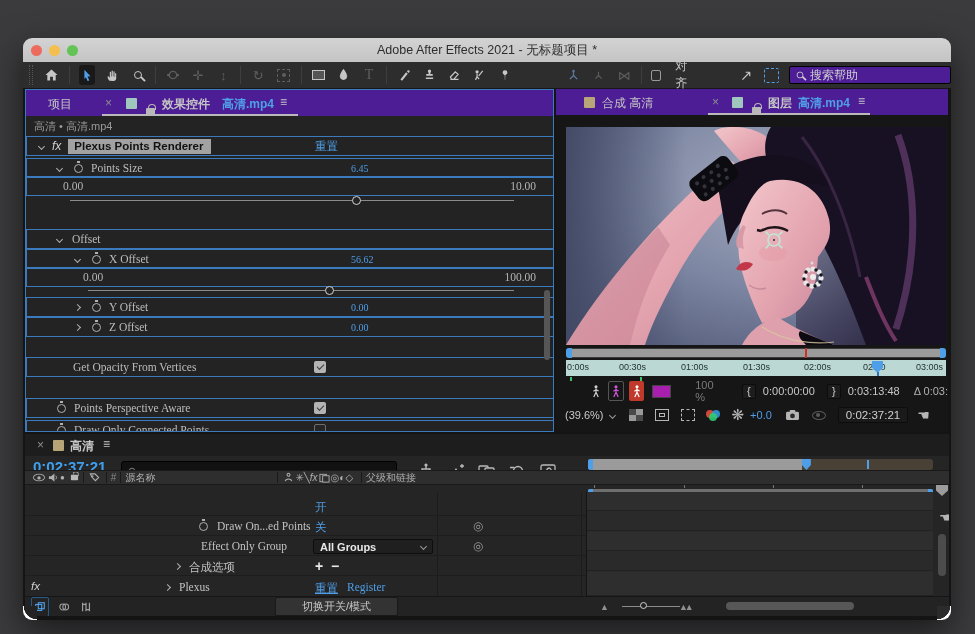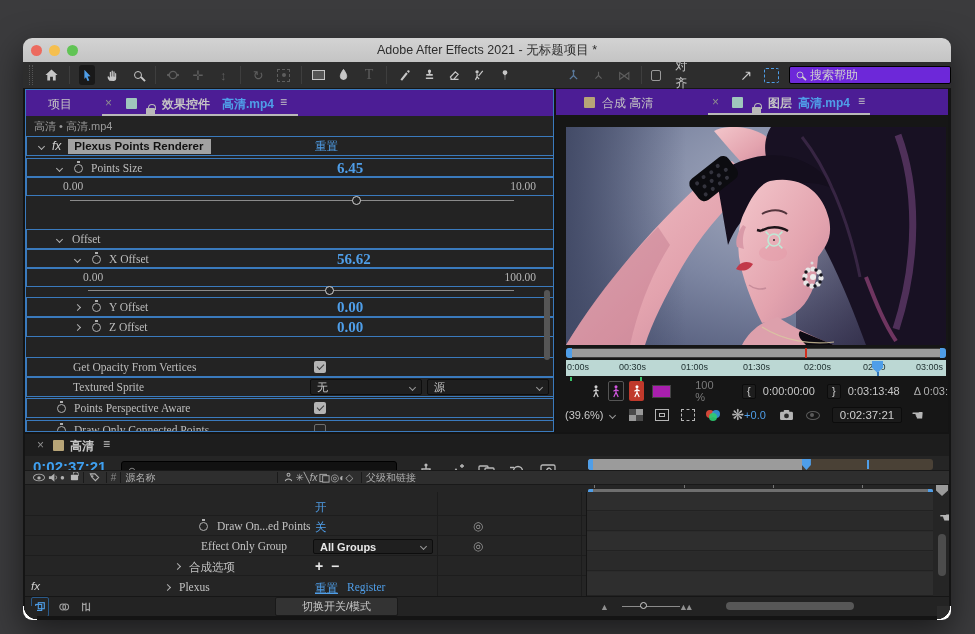--- a/index.html
+++ b/index.html
@@ -19,21 +19,21 @@
   .tool { display:flex; align-items:center; justify-content:center; width:18px; height:20px; font-size:13px; }
   .tool.dim { color:#5e5e5e; }
   .tool.active { background:#191919; border-radius:3px; }
   .tsep { width:1px; height:18px; background:#3e3e3e; }
   .grip { width:4px; height:20px; border-left:1px dotted #555; border-right:1px dotted #555; margin-right:2px; }
   .mag { width:8px; height:8px; border:1.6px solid currentColor; border-radius:50%; position:relative; }
   .mag::after { content:''; position:absolute; width:6px; height:1.8px; background:currentColor; right:-5px; bottom:-2px; transform:rotate(45deg); }
   .alignbox { width:11px; height:11px; border:1.4px solid #9a9a9a; border-radius:2px; margin-right:5px; }
   .cjk { font-size:12px; }
   .wsbox { width:15px; height:15px; border:1.4px dashed #4f9ee8; border-radius:2px; }
-  .searchfield { width:178px; height:18px; background:#6d28d9; border:1px solid #000; border-radius:2px; display:flex; align-items:center;
+  .searchfield { width:178px; height:18px; background:#4c1d95; border:1px solid #000; border-radius:2px; display:flex; align-items:center;
                  gap:6px; padding:0 6px; color:#cfcfcf; font-size:12px; }
   
   .panel { position:absolute; background:#232323; }
   .tabbar { position:absolute; left:0; top:0; right:0; height:26px; background:#4c1d95; }
   .tabtxt { color:#c4c4c4; font-size:12px; }
   .blue { color:#4f9ee8; }
   .sq { display:inline-block; width:11px; height:11px; border-radius:1px; }
   .lock { display:inline-block; width:9px; height:7px; background:#b9b9b9; border-radius:1px; position:relative; }
   .lock::before { content:''; position:absolute; left:1.5px; top:-4px; width:6px; height:5px; border:1.5px solid #b9b9b9; border-bottom:none; border-radius:4px 4px 0 0; }
   .underline { position:absolute; height:2px; background:#b9b9b9; top:24px; }
@@ -46,21 +46,21 @@
   .cb::after { content:''; position:absolute; left:2.5px; top:2.5px; width:6px; height:3px; border-left:1.8px solid #3c3c3c; border-bottom:1.8px solid #3c3c3c; transform:rotate(-45deg); }
   .cb.off { background:#262626; border:1px solid #6e6e6e; } .cb.off::after { display:none; }
   .ddl { background:#1f1f1f; border:1px solid #0d0d0d; border-radius:2px; color:#c9c9c9; font-size:11px;
          display:flex; align-items:center; justify-content:space-between; padding:0 6px; height:16px; }
   .track { position:absolute; height:1px; background:#8b8b8b; }
   .knob { position:absolute; width:9px; height:9px; border:1.6px solid #d2d2d2; border-radius:50%; background:#232323; top:-4.5px; }
   .spiral { color:#9a9a9a; font-size:12px; }
   
   .ec { left:2px; top:51px; width:529px; height:343px; border:1px solid #3a7abd; overflow:hidden; }
   .ec .row { position:absolute; left:0; right:0; height:20px; display:flex; align-items:center; color:#bdbdbd; font-size:11.5px; }
-  .val { position:absolute; left:310px; color:#4f9ee8; font-size:15px;font-weight:bold; }
+  .val { position:absolute; left:324px; color:#4f9ee8; font-size:10px; }
   .cbpos { position:absolute; left:287px; }
   
   .viewer { left:533px; top:51px; width:392px; height:343px; background:#161616; }
   .vimg { position:absolute; left:10px; top:38px; width:380px; height:218px; background:#000; }
   .navbar { position:absolute; left:10px; top:259px; width:380px; height:10px; background:#3a3a3a; border-radius:3px; }
   .ruler { position:absolute; left:10px; top:271px; width:380px; height:16px; background:#bcd8d4; overflow:hidden; }
   .rlbl { position:absolute; top:2px; font-size:9px; color:#233; }
   .playhead { position:absolute; width:11px; height:12px; background:#4f9ee8; clip-path:polygon(0 0,100% 0,100% 55%,50% 100%,0 55%); top:1px; }
   .vrow { position:absolute; left:0; right:0; display:flex; align-items:center; color:#bdbdbd; font-size:11px; overflow:hidden; }
   .chipbtn { background:#1d1d1d; border:1px solid #0c0c0c; border-radius:2px; width:16px; height:15px; display:flex; align-items:center; justify-content:center; color:#cfcfcf; }
@@ -274,31 +274,20 @@
       <span class="sw" style="margin-left:12px"></span>
       <span style="margin-left:8px">Z Offset</span>
       <span class="val serif">0.00</span>
     </div>
 
     <div class="ec row serif" style="top:267px">
       <span style="margin-left:46px">Get Opacity From Vertices</span>
       <span class="cb cbpos"></span>
     </div>
 
-    <div class="ec row serif" style="top:287px">
-      <span style="margin-left:46px">Textured Sprite</span>
-      <span class="ddl abs" style="left:283px;width:112px">
-        <span>无</span>
-          <span class="chev d" style="border-color:#9a9a9a"></span>
-      </span>
-      <span class="ddl abs" style="left:400px;width:122px">
-        <span>源</span>
-          <span class="chev d" style="border-color:#9a9a9a"></span>
-      </span>
-    </div>
 
     <div class="ec row serif" style="top:308px">
       <span class="sw" style="margin-left:30px"></span>
       <span style="margin-left:8px">Points Perspective Aware</span>
       <span class="cb cbpos"></span>
     </div>
 
     <div class="ec row serif" style="top:330px">
       <span class="sw" style="margin-left:30px"></span>
       <span style="margin-left:8px">Draw Only Connected Points</span>
@@ -482,21 +471,21 @@
       <span class="safeico" style="margin-left:12px">
           <i></i>
         </span>
       <span class="roiico" style="margin-left:12px"></span>
       <span class="rgb" style="margin-left:11px">
           <i style="left:0;top:1px;background:#e74c3c"></i>
           <i style="left:6px;top:1px;background:#3498db"></i>
           <i style="left:3px;top:4px;background:#2ecc71"></i>
         </span>
       <span style="margin-left:10px;color:#b5b5b5;font-size:15px">❋</span>
-      <span style="margin-left:0" class="blue">+0.0</span>
+      <span style="margin-left:6px" class="blue">+0.0</span>
       <span class="tool" style="margin-left:12px">
           <svg width="15" height="12" viewBox="0 0 16 13">
             <rect x="1" y="3" width="14" height="9" rx="1.5" fill="#b5b5b5"></rect>
             <rect x="5" y="1" width="6" height="3" rx="1" fill="#b5b5b5"></rect>
             <circle cx="8" cy="7.5" r="2.6" fill="#2a2a2a"></circle>
           </svg>
         </span>
       <span class="eyeico" style="margin-left:10px;color:#5a5a5a"></span>
       <span class="tcbox" style="margin-left:12px">0:02:37:21</span>
       <span style="margin-left:9px;color:#b5b5b5;font-size:14px">☚</span>

